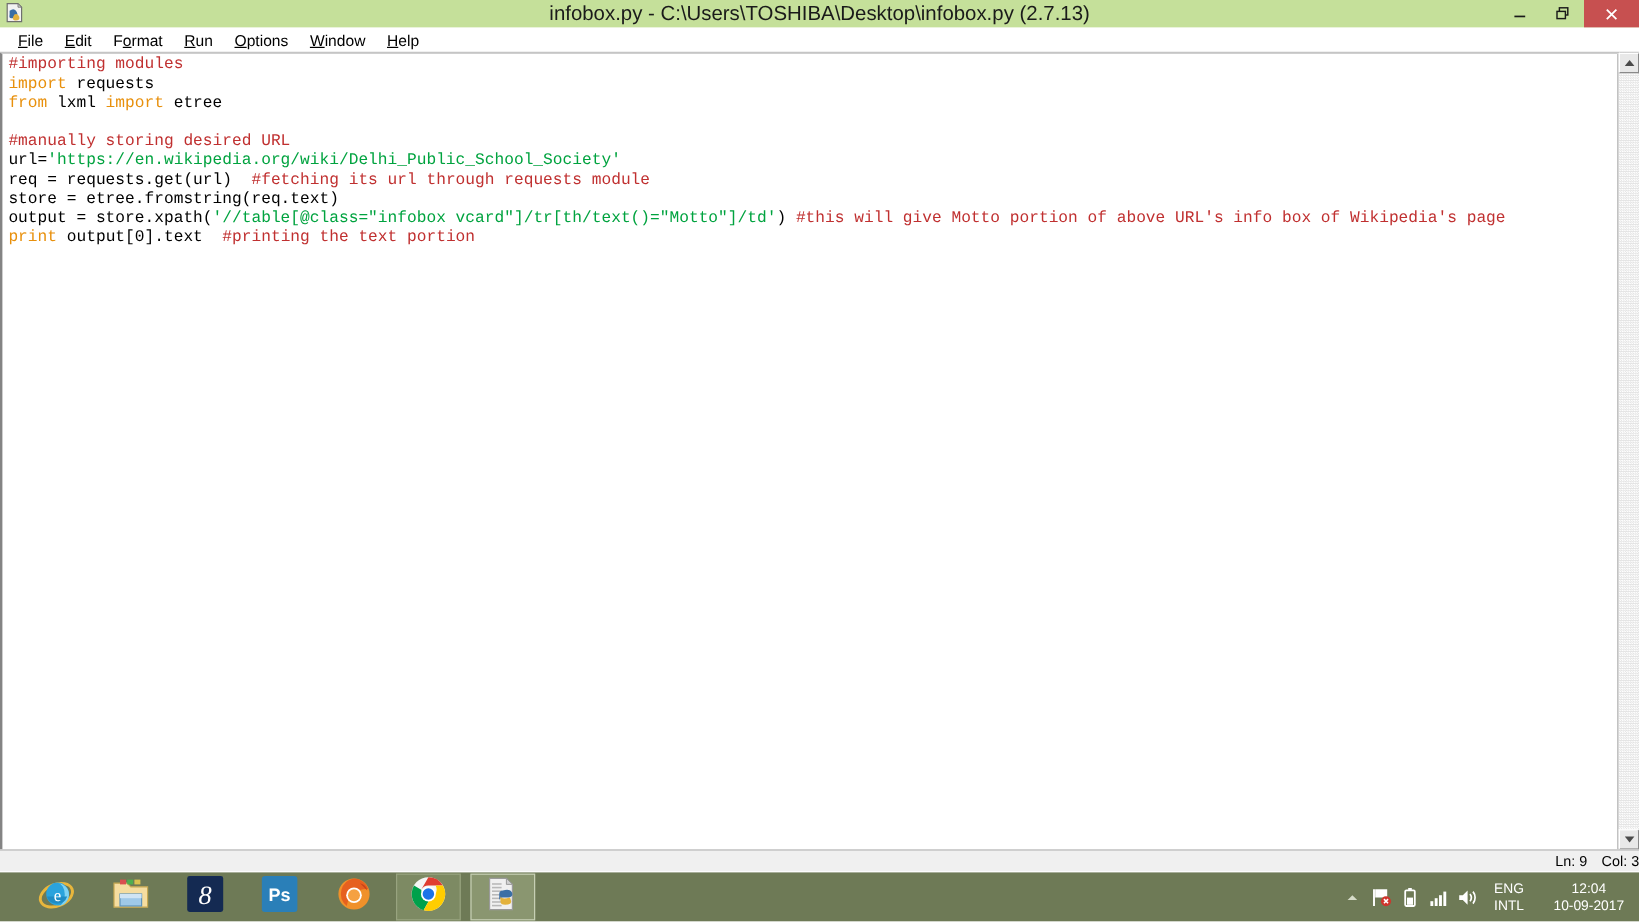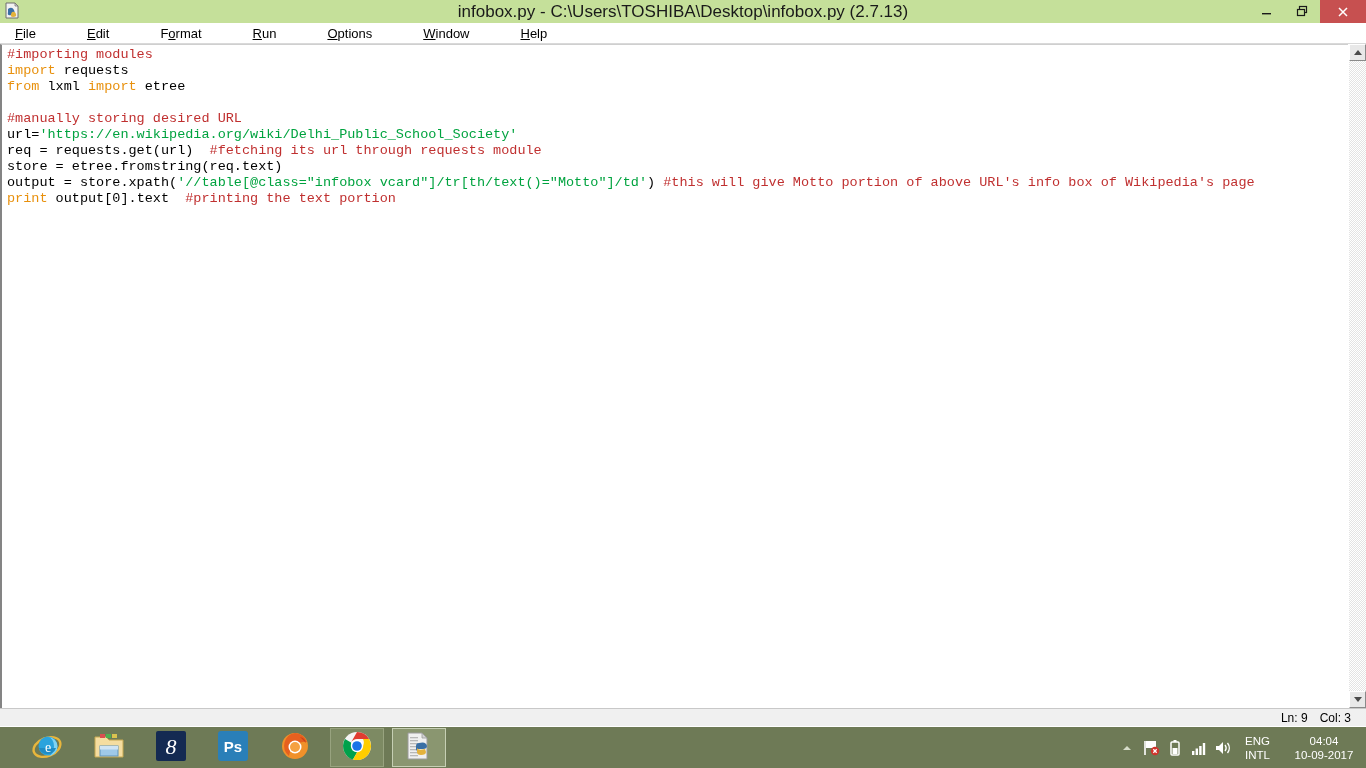--- a/index.html
+++ b/index.html
@@ -72,21 +72,20 @@
   .menubar {
     position: absolute;
     left: 0; top: 23px;
     width: 1366px; height: 21px;
     background: #ffffff;
     display: flex;
     align-items: center;
     padding-left: 6px;
     box-sizing: border-box;
     border-bottom: 1px solid #d9d9d9;
-    gap: 33px;
   }
   .menu-item {
     font-size: 13px;
     color: #000000;
     padding: 2px 9px;
     cursor: default;
     font-family: "Liberation Sans", sans-serif;
     white-space: nowrap;
   }
   .menu-item u { text-decoration: underline; }
@@ -165,21 +164,21 @@
   .statusbar {
     position: absolute;
     left: 0; top: 708px;
     width: 1366px; height: 18px;
     background: #f0f0f0;
     border-top: 1px solid #c8c8c8;
     box-sizing: border-box;
     display: flex;
     align-items: center;
     justify-content: flex-end;
-    padding-right: 15px;
+    padding-right: 0;
   }
   .status-text {
     font-size: 12px;
     color: #000000;
     font-family: "Liberation Sans", sans-serif;
     margin-left: 12px;
   }
 
   
   .taskbar {
@@ -456,18 +455,18 @@
         <path d="M3 8 h3 l4 -4 v12 l-4 -4 h-3 z" fill="#ffffff"></path>
         <path d="M12 7 a5 5 0 0 1 0 6" fill="none" stroke="#ffffff" stroke-width="1.4"></path>
         <path d="M14.5 5 a8 8 0 0 1 0 10" fill="none" stroke="#ffffff" stroke-width="1.4"></path>
       </svg>
     </div>
     <div class="tray-lang">
       <span>ENG</span>
       <span>INTL</span>
     </div>
     <div class="tray-clock">
-      <span>04:04</span>
+      <span>12:04</span>
       <span>10-09-2017</span>
     </div>
   </div>
 
 </div>
 
 </body></html>

